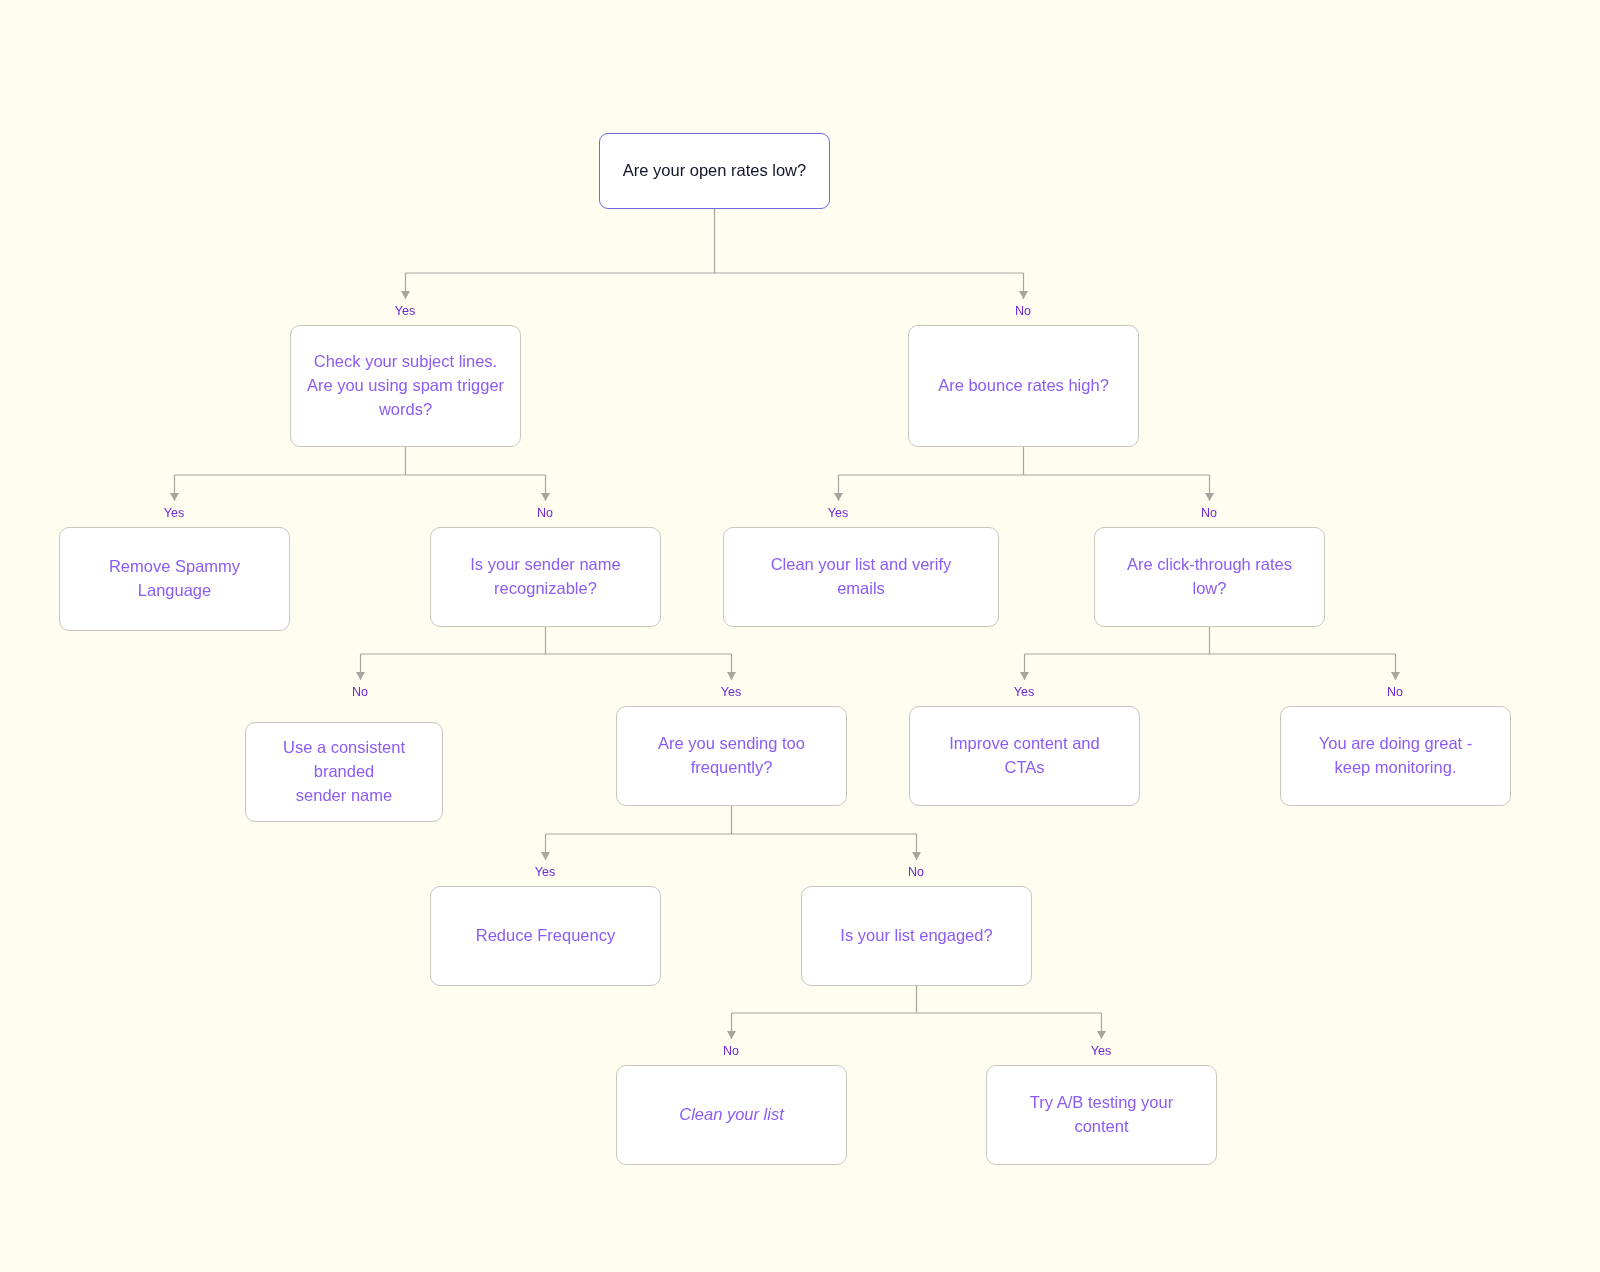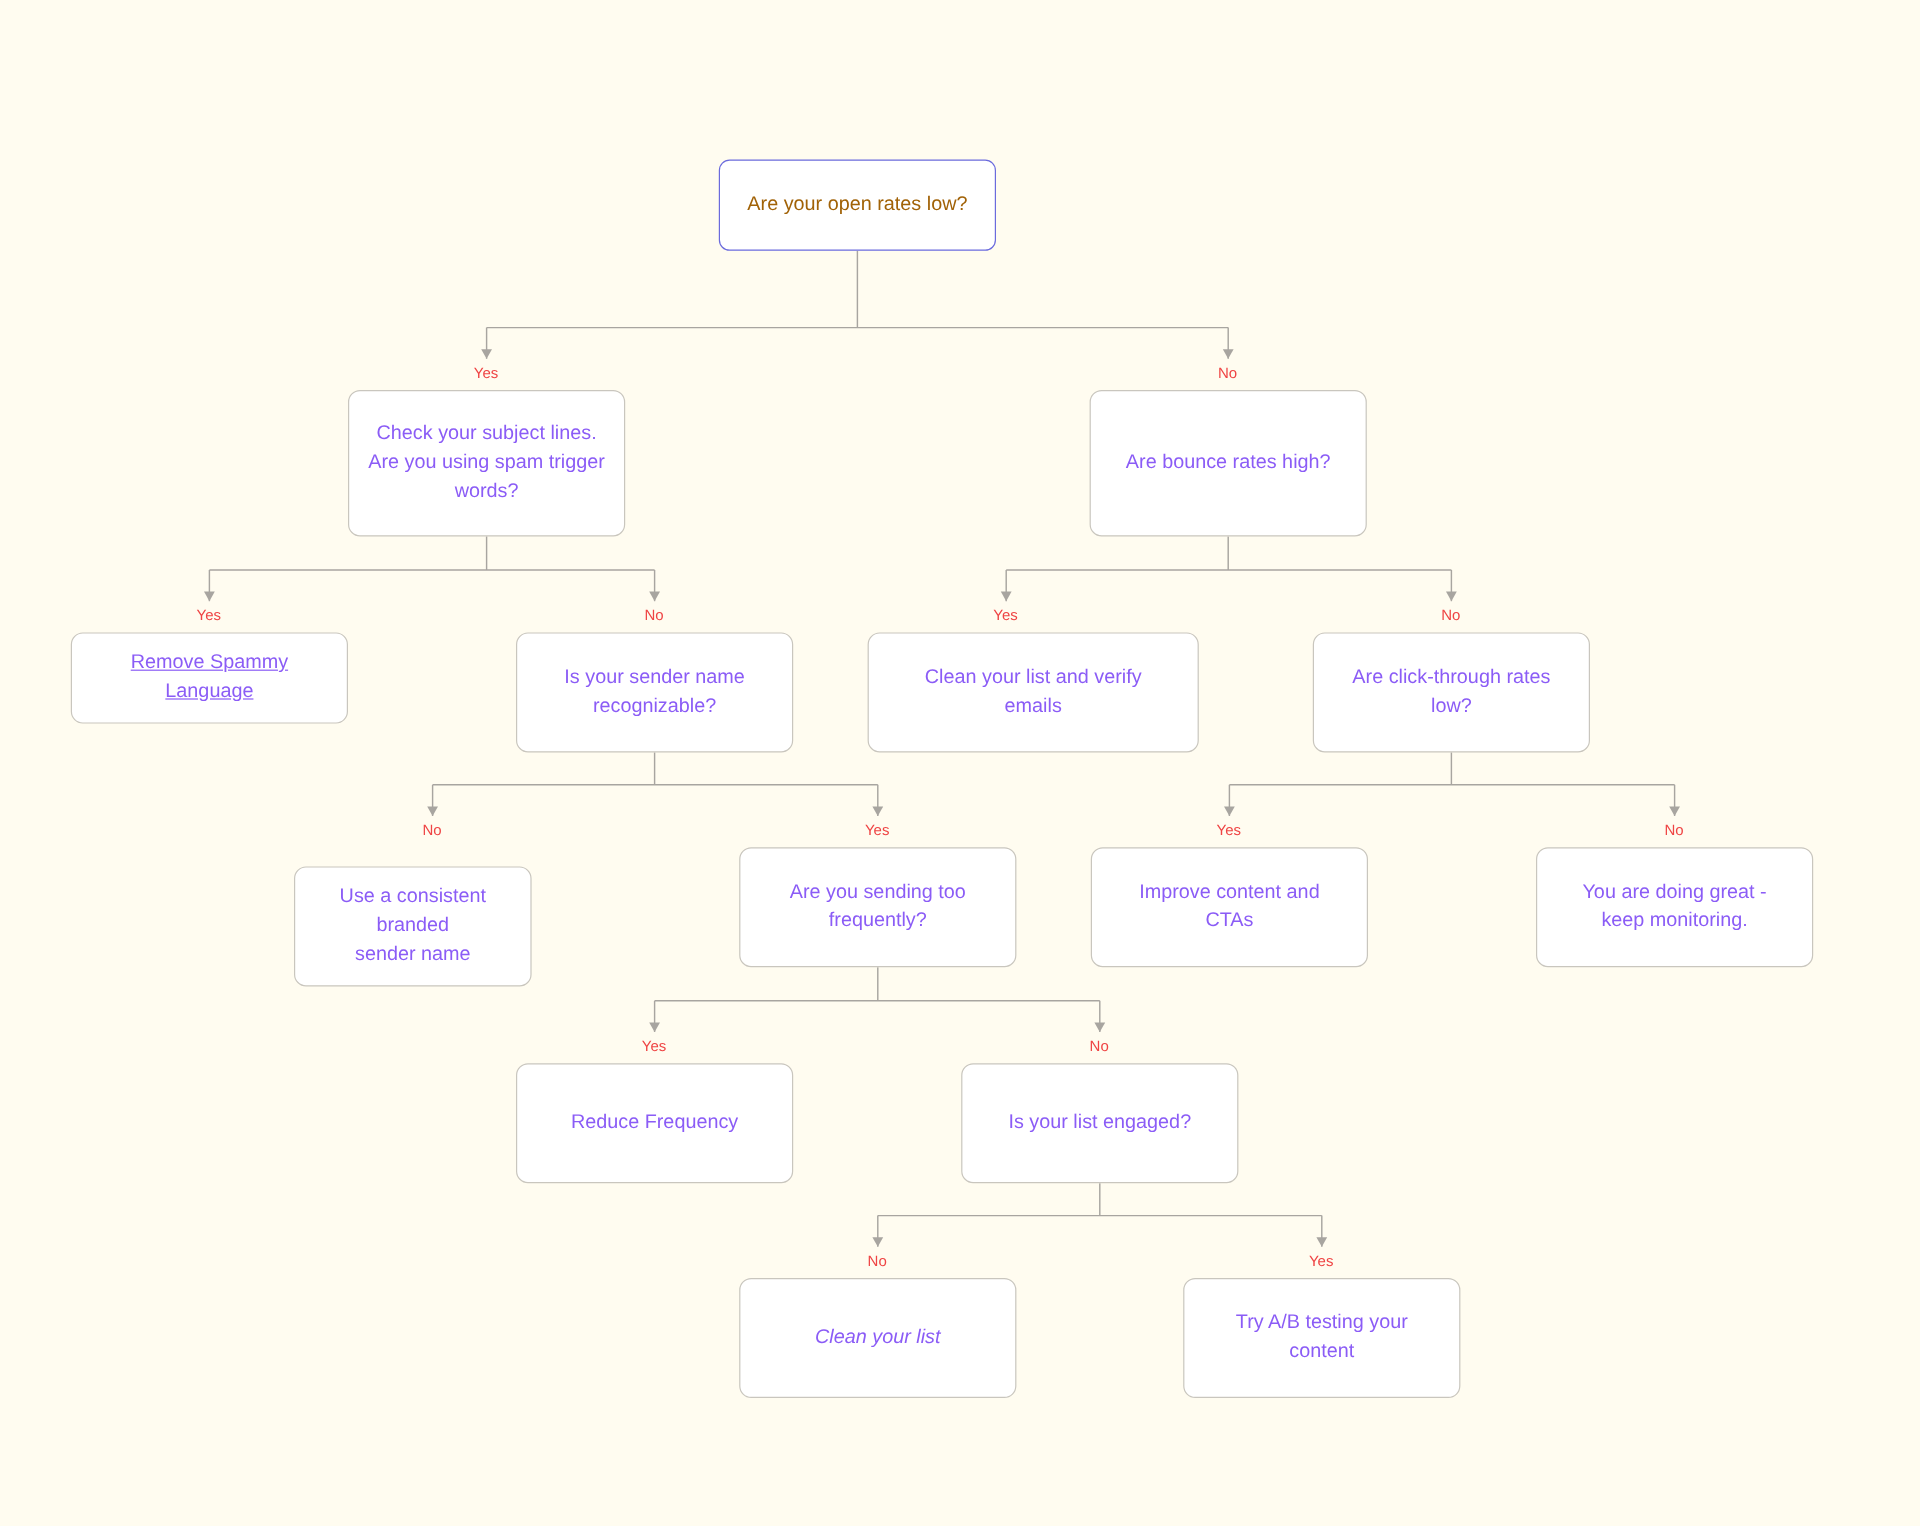--- a/index.html
+++ b/index.html
@@ -34,26 +34,26 @@
     justify-content: center;
     text-align: center;
     color: #8b5cf6;
     font-size: 16.5px;
     line-height: 1.45;
     padding: 8px 14px;
     white-space: pre-line;
   }
   .node.root {
     border: 1.6px solid #6b6bdd;
-    color: #a16207;
+    color: #0f172a;
     border-radius: 9px;
   }
   .edge-label {
     position: absolute;
-    color: #ef4444;
+    color: #6d28d9;
     font-size: 12.5px;
     line-height: 1;
     text-align: center;
     transform: translate(-50%, 0);
     white-space: nowrap;
   }
 </style>
 </head>
 <body>
 
@@ -101,21 +101,21 @@
       <path d="M727,1031 L736,1031 L731.5,1039 Z" fill="#a8a5a0"></path>
       <line x1="1101.5" y1="1013" x2="1101.5" y2="1039" stroke="#a8a5a0" stroke-width="1.2"></line>
       <path d="M1097,1031 L1106,1031 L1101.5,1039 Z" fill="#a8a5a0"></path>
     </svg>
   <div id="nodes">
       <div class="node root" style="left: 599px; top: 133px; width: 231px; height: 76px;">Are your open rates low?</div>
       <div class="node" style="left: 290px; top: 325px; width: 231px; height: 122px;">Check your subject lines.
 Are you using spam trigger
 words?</div>
       <div class="node" style="left: 908px; top: 325px; width: 231px; height: 122px; text-align: center;">Are bounce rates high?</div>
-      <div class="node" style="left: 59px; top: 527px; width: 231px; height: 76px; text-decoration: underline;">Remove Spammy
+      <div class="node" style="left: 59px; top: 527px; width: 231px; height: 104px;">Remove Spammy
 Language</div>
       <div class="node" style="left: 430px; top: 527px; width: 231px; height: 100px;">Is your sender name
 recognizable?</div>
       <div class="node" style="left: 723px; top: 527px; width: 276px; height: 100px;">Clean your list and verify
 emails</div>
       <div class="node" style="left: 1094px; top: 527px; width: 231px; height: 100px;">Are click-through rates
 low?</div>
       <div class="node" style="left: 245px; top: 722px; width: 198px; height: 100px;">Use a consistent branded
 sender name</div>
       <div class="node" style="left: 616px; top: 706px; width: 231px; height: 100px;">Are you sending too

